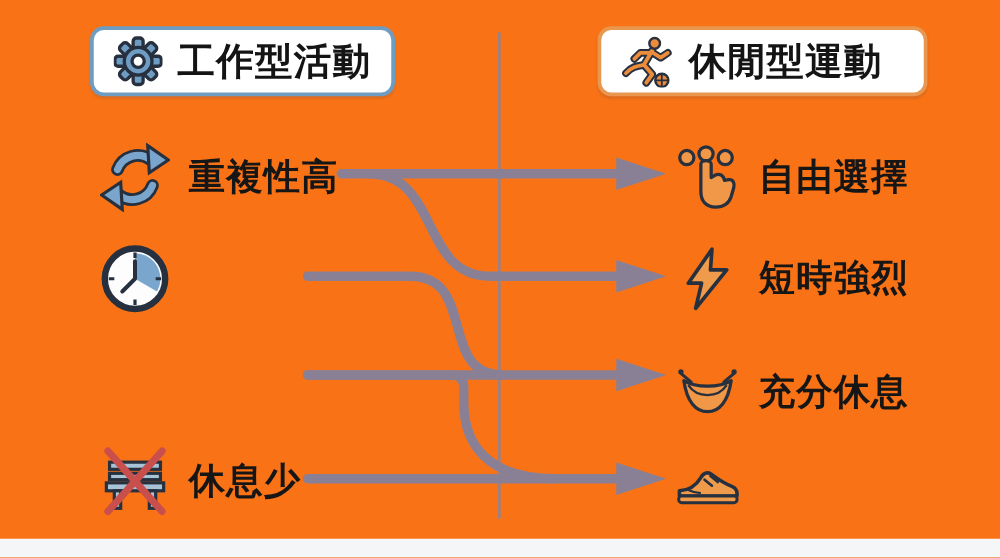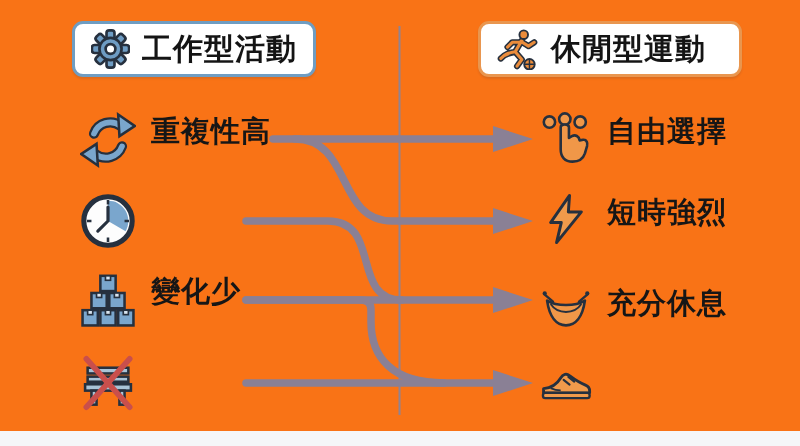--- a/index.html
+++ b/index.html
@@ -28,21 +28,21 @@
     box-shadow:0 2px 2px rgba(40,50,70,0.12);
   }
   .header-box.left{left:72px;width:206px;border:3px solid #6f9dc2;}
   .header-box.right{left:478px;width:226px;border:3px solid #e9964f;}
   .header-label{
     font-size:30px;font-weight:800;color:#141414;letter-spacing:1px;
     white-space:nowrap;
   }
   .row{
     position:absolute;height:60px;
-    display:flex;gap:15px;
+    display:flex;align-items:center;gap:15px;
   }
   .row.l{left:80px;}
   .row.r{left:540px;}
   .row-label{
     font-size:29px;font-weight:800;color:#161616;letter-spacing:1px;
     white-space:nowrap;
   }
   .icon-wrap{display:flex;align-items:center;justify-content:center;}
   .row.l .icon-wrap{width:56px;height:56px;}
   .row.r .icon-wrap{width:52px;height:52px;}
@@ -125,57 +125,35 @@
     <span class="icon-wrap">
       <svg viewBox="0 0 44 44">
         <circle cx="22" cy="22" r="19" fill="#fdfdfd" stroke="#26303e" stroke-width="4"></circle>
         <path d="M22,22 L22,6 A16,16 0 0 1 35.8,30 Z" fill="#7aa6cd"></path>
         <path d="M22,5.5 V9 M38.5,22 H35 M22,38.5 V35 M5.5,22 H9" stroke="#26303e" stroke-width="2" fill="none"></path>
         <path d="M22,22 L22,11 M22,22 L14,30" stroke="#26303e" stroke-width="2.5" stroke-linecap="round" fill="none"></path>
       </svg>
     </span>
   </div>
 
-  <div class="row l" style="top:272px">
-    <span class="icon-wrap">
-      <svg viewBox="0 0 44 44">
-        <g fill="#7aa6cd" stroke="#26303e" stroke-width="2">
-          <rect x="16" y="3" width="12" height="12"></rect>
-          <rect x="9" y="16.5" width="12" height="12"></rect>
-          <rect x="23" y="16.5" width="12" height="12"></rect>
-          <rect x="2" y="30" width="12" height="12"></rect>
-          <rect x="16" y="30" width="12" height="12"></rect>
-          <rect x="30" y="30" width="12" height="12"></rect>
-        </g>
-        <g fill="#d8e4ef" stroke="#26303e" stroke-width="1.3">
-          <rect x="20" y="3" width="4" height="3.5"></rect>
-          <rect x="13" y="16.5" width="4" height="3.5"></rect>
-          <rect x="27" y="16.5" width="4" height="3.5"></rect>
-          <rect x="6" y="30" width="4" height="3.5"></rect>
-          <rect x="20" y="30" width="4" height="3.5"></rect>
-          <rect x="34" y="30" width="4" height="3.5"></rect>
-        </g>
-      </svg>
-    </span>
-    <span class="row-label">變化少</span>
-  </div>
 
   <div class="row l" style="top:355px">
     <span class="icon-wrap">
       <svg viewBox="0 0 44 44">
         <g fill="#a9c3d6" stroke="#26303e" stroke-width="2">
           <rect x="6" y="10" width="32" height="4.5"></rect>
           <rect x="6" y="17" width="32" height="4"></rect>
           <rect x="4" y="23" width="36" height="5"></rect>
           <rect x="9" y="28" width="4" height="11"></rect>
           <rect x="31" y="28" width="4" height="11"></rect>
         </g>
         <path d="M5,3 L39,41 M39,3 L5,41" stroke="#c94f4c" stroke-width="4.5" stroke-linecap="round" fill="none"></path>
       </svg>
     </span>
+    <span class="row-label">休息少</span>
   </div>
 
   <div class="row r" style="top:112px">
     <span class="icon-wrap">
       <svg viewBox="0 0 44 44">
         <g fill="#f09748" stroke="#26303e" stroke-width="2.2">
           <circle cx="8" cy="8.5" r="4.8"></circle>
           <circle cx="21" cy="6" r="4.8"></circle>
           <circle cx="34" cy="8.5" r="4.8"></circle>
           <path d="M17.5,13 C17.5,9.8 24.5,9.8 24.5,13 L24.5,22 L27,20.5 C30,18.8 33,20.5 33.5,24 L36.5,23.5 C39.5,23.2 40.5,26 39.8,28.8 L38,35 C36.5,39.5 32.5,42 27.5,42 C21,42 17.5,38 17.5,31.5 Z" stroke-linejoin="round"></path>

